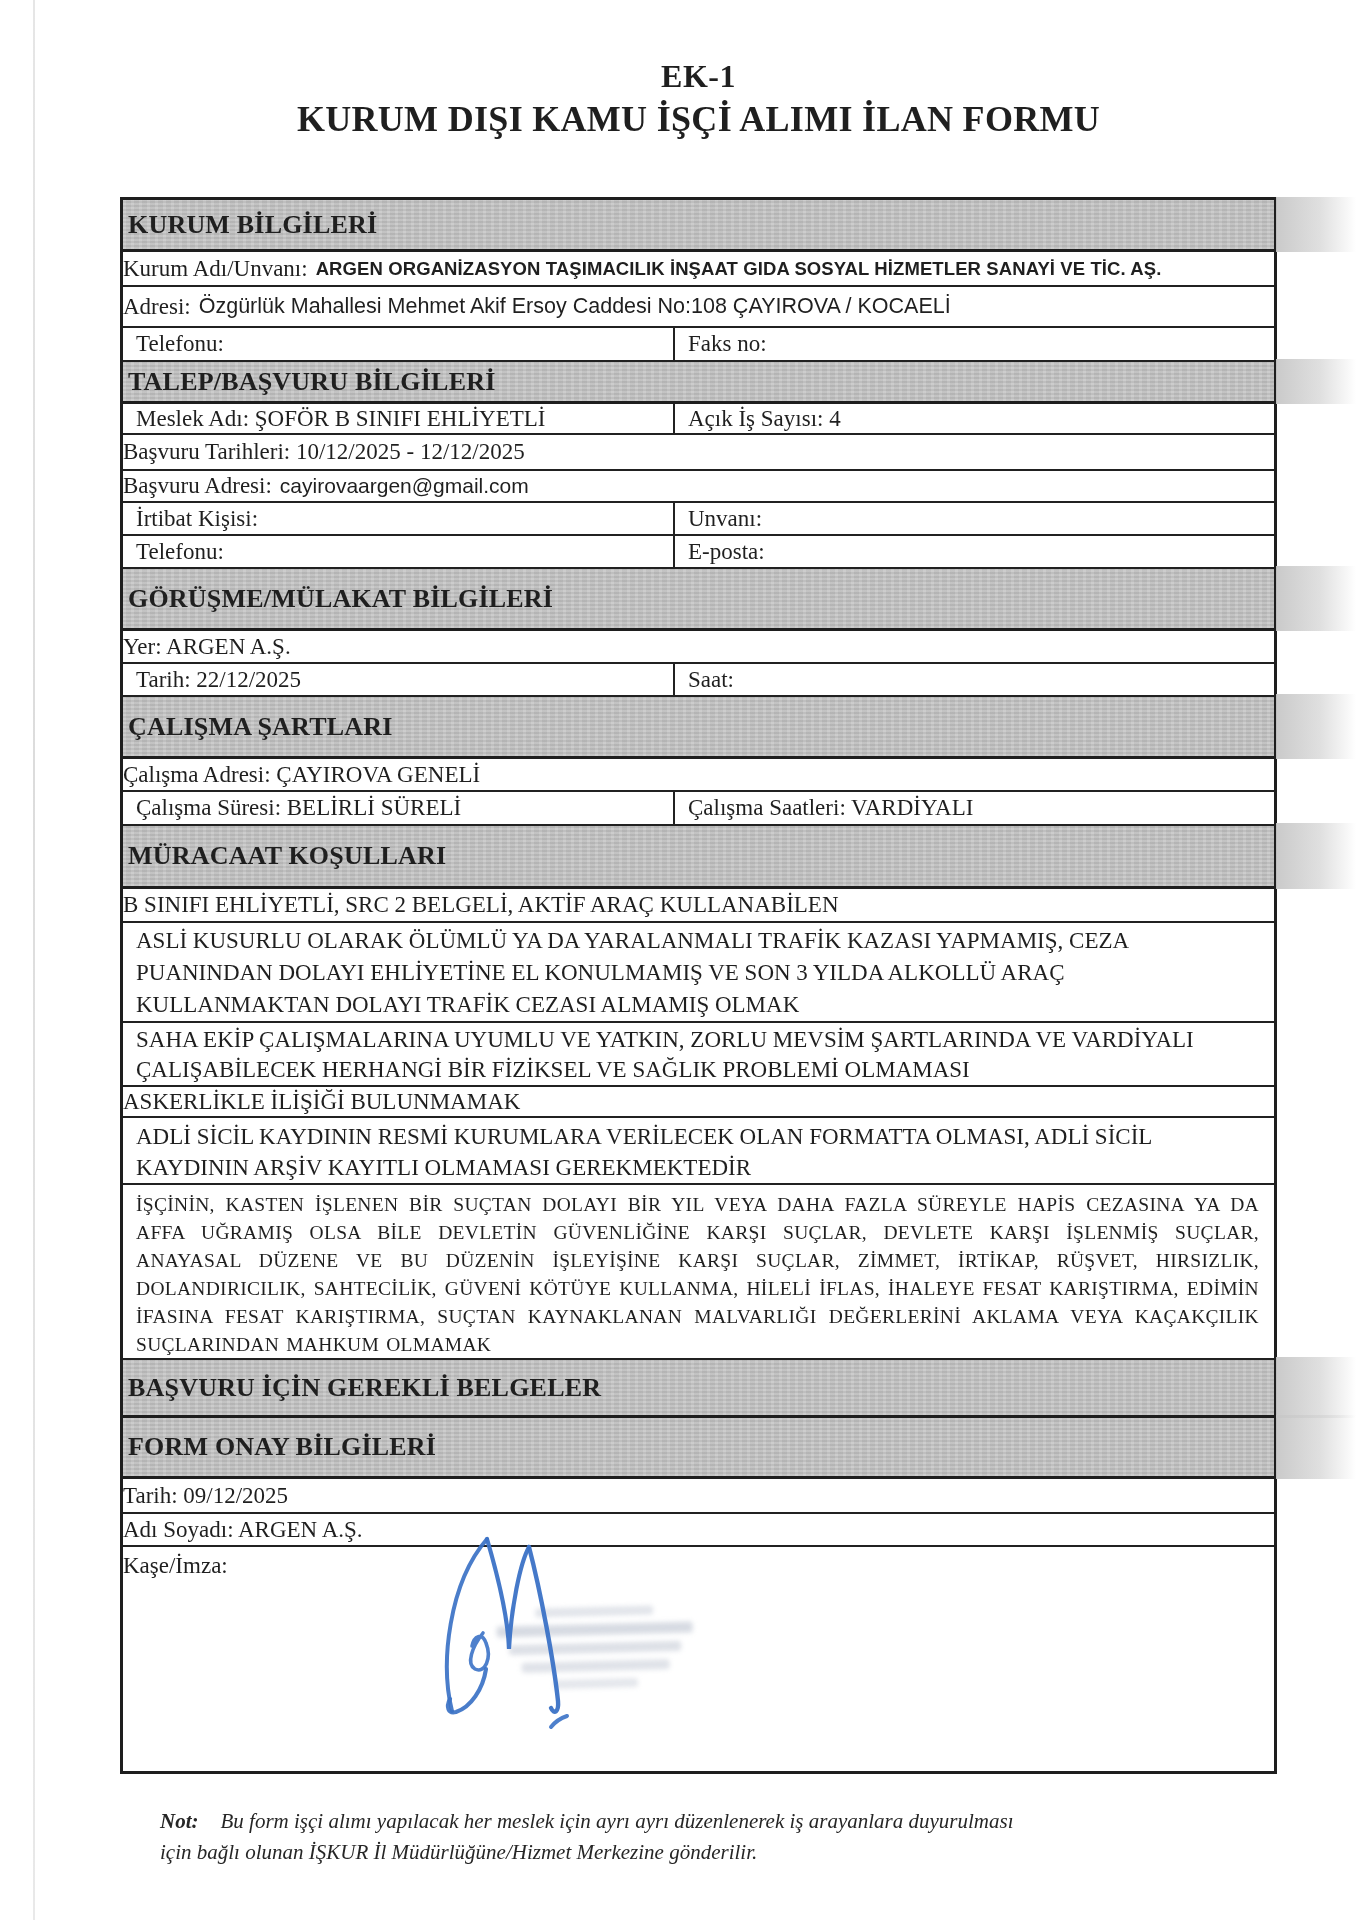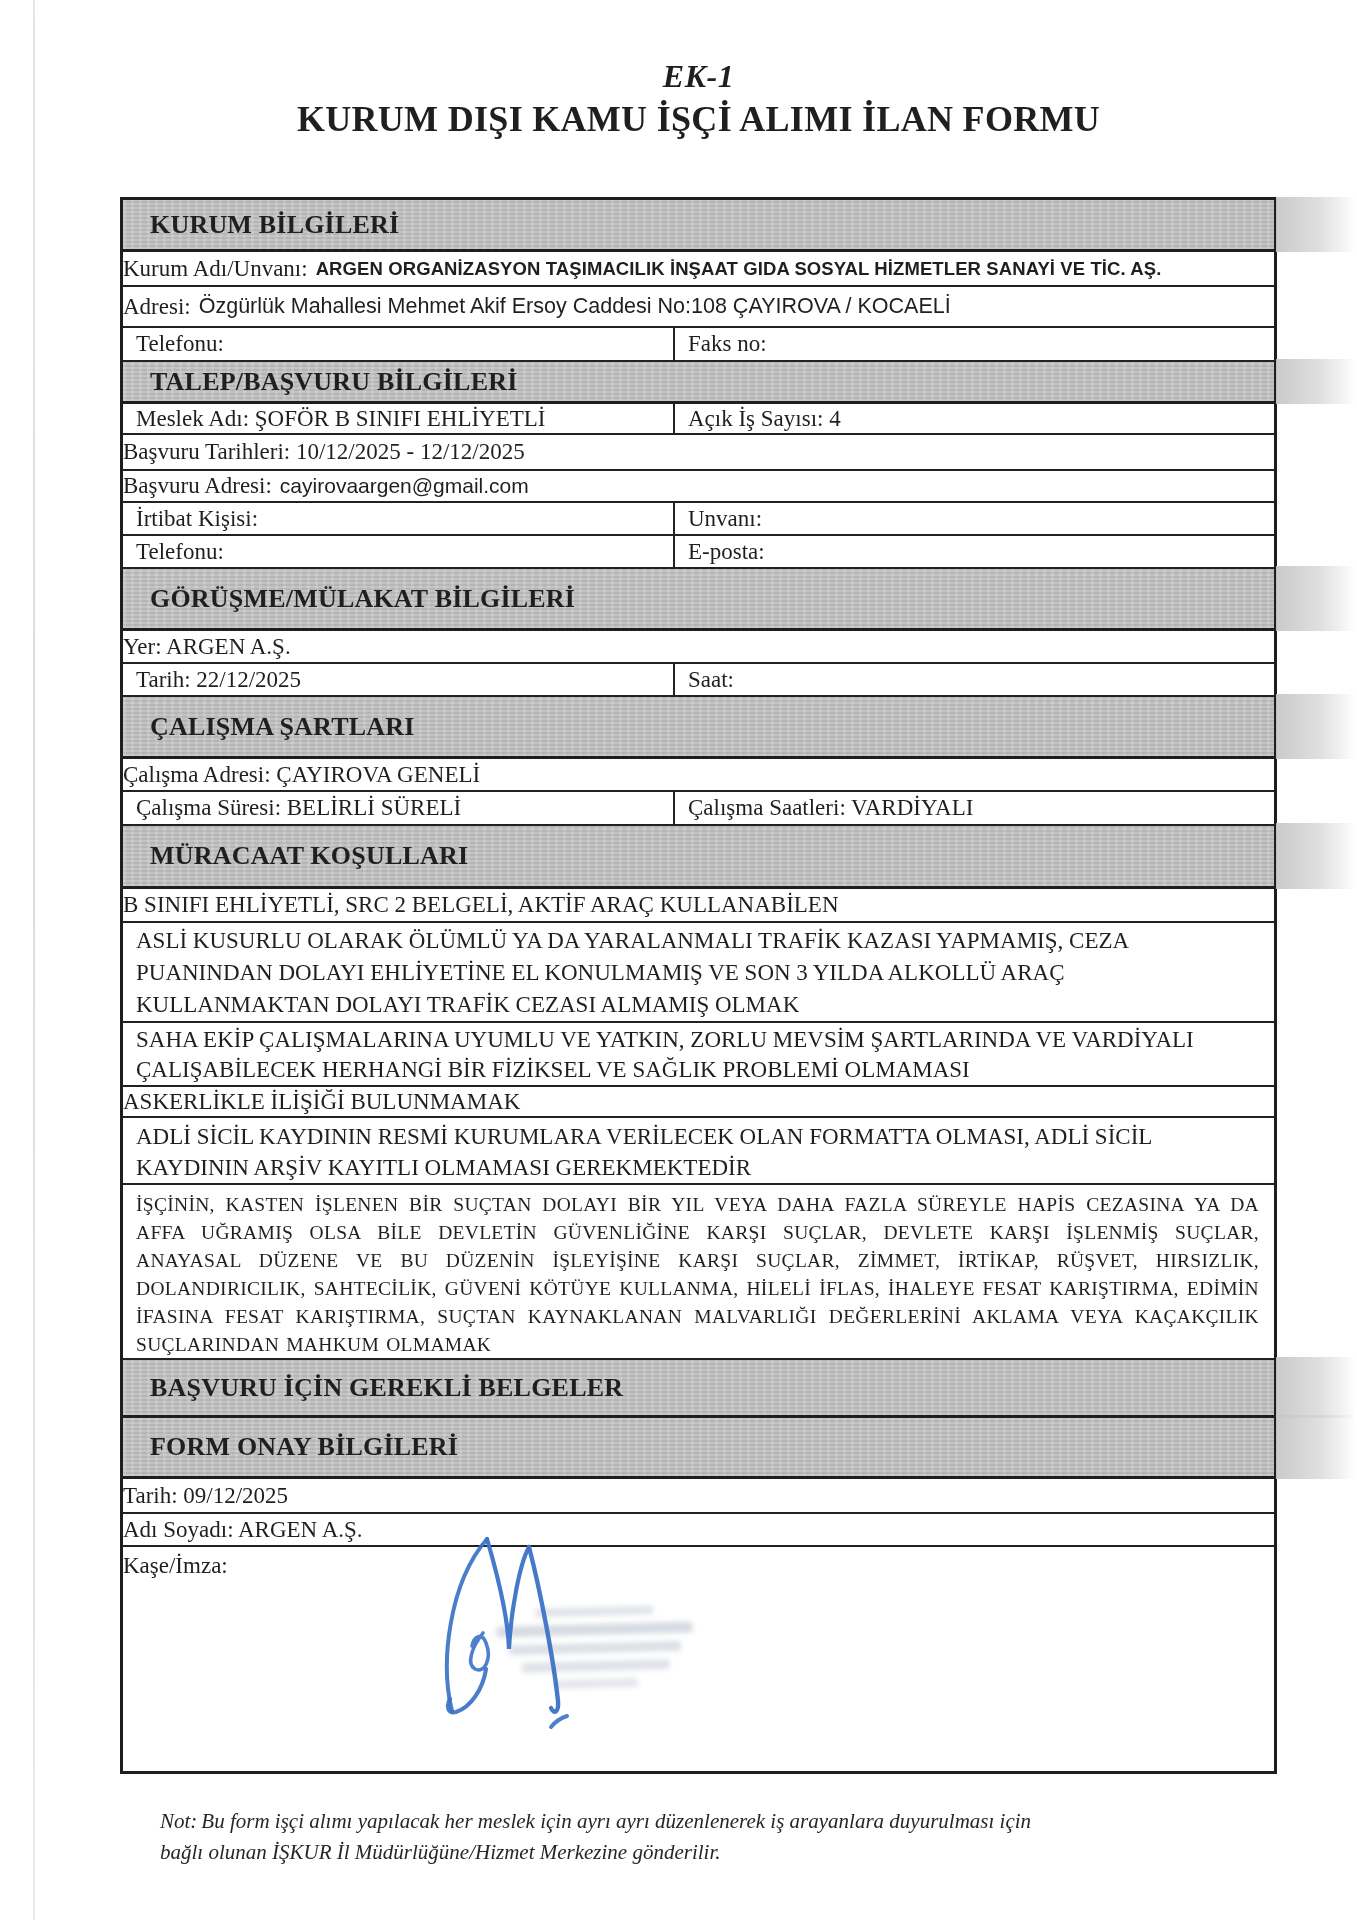--- a/index.html
+++ b/index.html
@@ -10,38 +10,38 @@
     font-family:"Liberation Serif", serif;
     color:#1f1f1f;
     overflow:hidden;
   }
   .scan-edge{
     position:absolute;left:33px;top:0;width:2px;height:100%;
     background:linear-gradient(180deg,#e6e6e6,#dcdcdc 40%,#e9e9e9);
   }
   
   .title-block{position:absolute;left:120px;top:58px;width:1157px;text-align:center;}
-  .ek-label{font-size:32px;font-weight:bold;letter-spacing:.5px;font-style:italic;}
+  .ek-label{font-size:32px;font-weight:bold;letter-spacing:.5px;}
   .main-title{font-size:36px;font-weight:bold;margin-top:3px;letter-spacing:.3px;}
   
   .form-table{
     position:absolute;left:120px;top:197px;width:1157px;
     border:3px solid #1e1e1e;box-sizing:border-box;
     background:#fff;
   }
   .row{box-sizing:border-box;border-bottom:2px solid #212121;display:flex;align-items:center;font-size:23px;position:relative;}
   .row:last-child{border-bottom:none;}
   .hrow{
     background-color:#c6c6c6;
     background-image:
       repeating-linear-gradient(0deg, rgba(255,255,255,.07) 0 2px, rgba(0,0,0,.05) 2px 4px),
       repeating-linear-gradient(90deg, rgba(255,255,255,.05) 0 3px, rgba(0,0,0,.04) 3px 8px);
     font-weight:bold;font-size:26px;
     border-bottom:3px solid #1e1e1e;
-    padding-left:27px;letter-spacing:.2px;
+    padding-left:5px;letter-spacing:.2px;
   }
   .hrow .bleed{
     position:absolute;right:-82px;top:-3px;bottom:-3px;width:80px;
     background:linear-gradient(90deg, rgba(199,199,199,.95), rgba(210,210,210,.7) 55%, rgba(224,224,224,0));
     pointer-events:none;
   }
   .cl{width:552px;height:100%;border-right:2px solid #212121;display:flex;align-items:center;padding-left:13px;box-sizing:border-box;}
   .cr{flex:1;display:flex;align-items:center;padding-left:13px;}
   .full{width:100%;display:flex;align-items:center;padding-left:0;box-sizing:border-box;}
   .label{white-space:nowrap;}
@@ -70,21 +70,21 @@
   .s1{width:118px;height:9px;opacity:.55;}
   .s2{width:196px;height:11px;opacity:.75;}
   .s3{width:172px;height:10px;opacity:.65;}
   .s4{width:148px;height:10px;opacity:.6;}
   .s5{width:84px;height:9px;opacity:.5;}
   
   .footnote{
     position:absolute;left:160px;top:1806px;width:880px;
     font-style:italic;font-size:21px;line-height:31px;color:#262626;
   }
-  .footnote .not{font-weight:normal;margin-right:4px;}
+  .footnote .not{font-weight:bold;margin-right:22px;}
 </style>
 </head>
 <body>
 
 <div class="page">
   <div class="scan-edge"></div>
 
   <div class="title-block">
     <div class="ek-label">EK-1</div>
     <div class="main-title">KURUM DIŞI KAMU İŞÇİ ALIMI İLAN FORMU</div>

